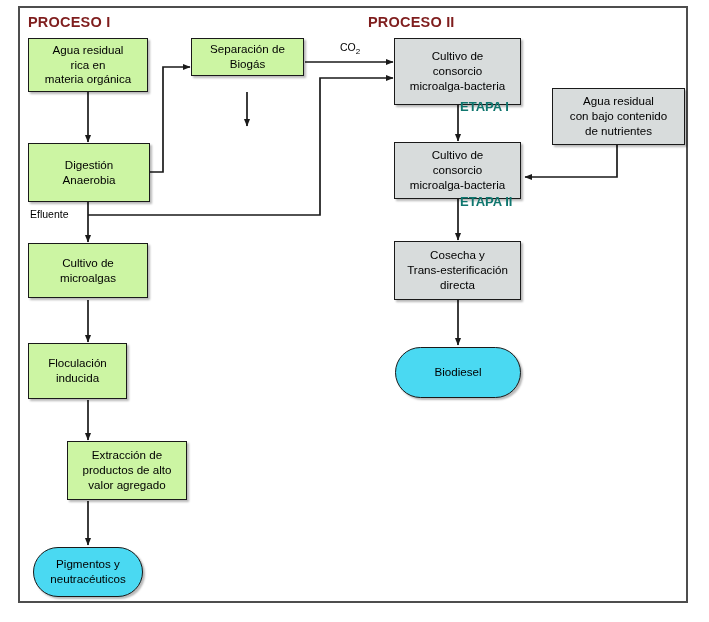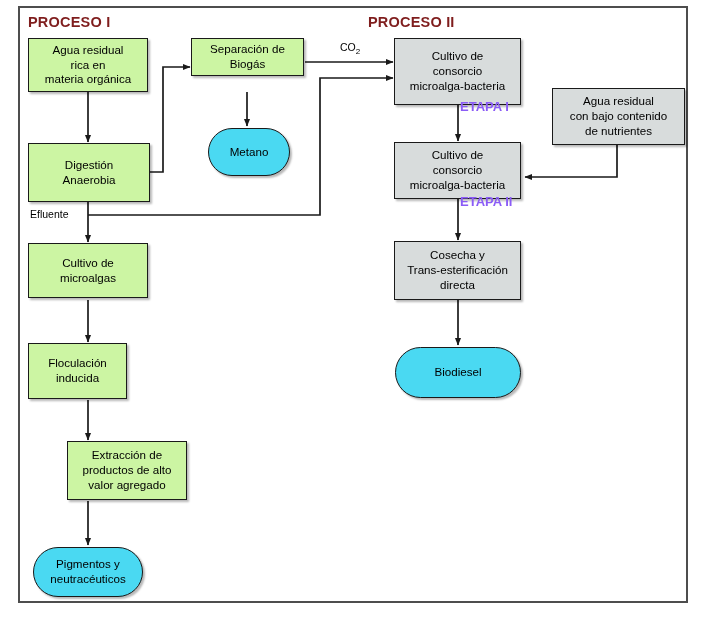--- a/index.html
+++ b/index.html
@@ -49,21 +49,21 @@
   }
   .node .lbl { display: block; padding: 0 3px; }
   .green { background: #ccf5a3; }
   .grey  { background: #d8dcdc; }
   .cyan  { background: #4ad9f2; }
   .oval  { border-radius: 26px; }
   .etapa {
     position: absolute;
     font-size: 13px;
     font-weight: bold;
-    color: #8b5cf6;
+    color: #0f766e;
     white-space: nowrap;
   }
   .edge-lbl {
     position: absolute;
     font-size: 10.5px;
     color: #000000;
     white-space: nowrap;
   }
   .edge-lbl sub { font-size: 8px; }
   #wires { position: absolute; left: 0; top: 0; width: 709px; height: 622px; pointer-events: none; }
@@ -118,23 +118,20 @@
   </div>
 
   <div class="node green" style="left:28px; top:143px; width:122px; height:59px;">
     <span class="lbl">Digestión<br>Anaerobia</span>
   </div>
 
   <div class="node green" style="left:191px; top:38px; width:113px; height:38px;">
     <span class="lbl">Separación de<br>Biogás</span>
   </div>
 
-  <div class="node cyan oval" style="left:208px; top:128px; width:82px; height:48px;">
-    <span class="lbl">Metano</span>
-  </div>
 
   <div class="node green" style="left:28px; top:243px; width:120px; height:55px;">
     <span class="lbl">Cultivo de<br>microalgas</span>
   </div>
 
   <div class="node green" style="left:28px; top:343px; width:99px; height:56px;">
     <span class="lbl">Floculación<br>inducida</span>
   </div>
 
   <div class="node green" style="left:28px; top:441px; width:120px; height:59px;margin-left:39px;">

